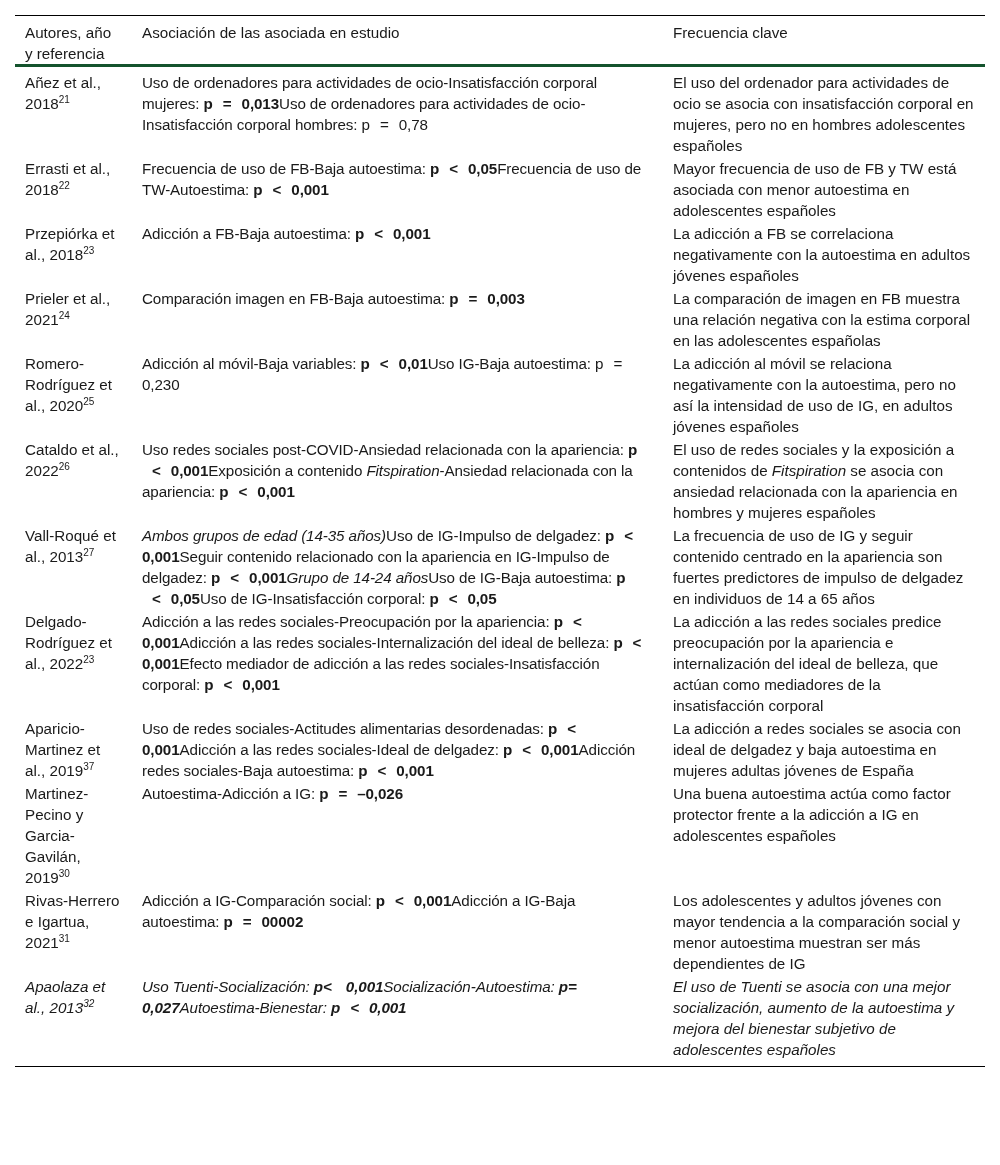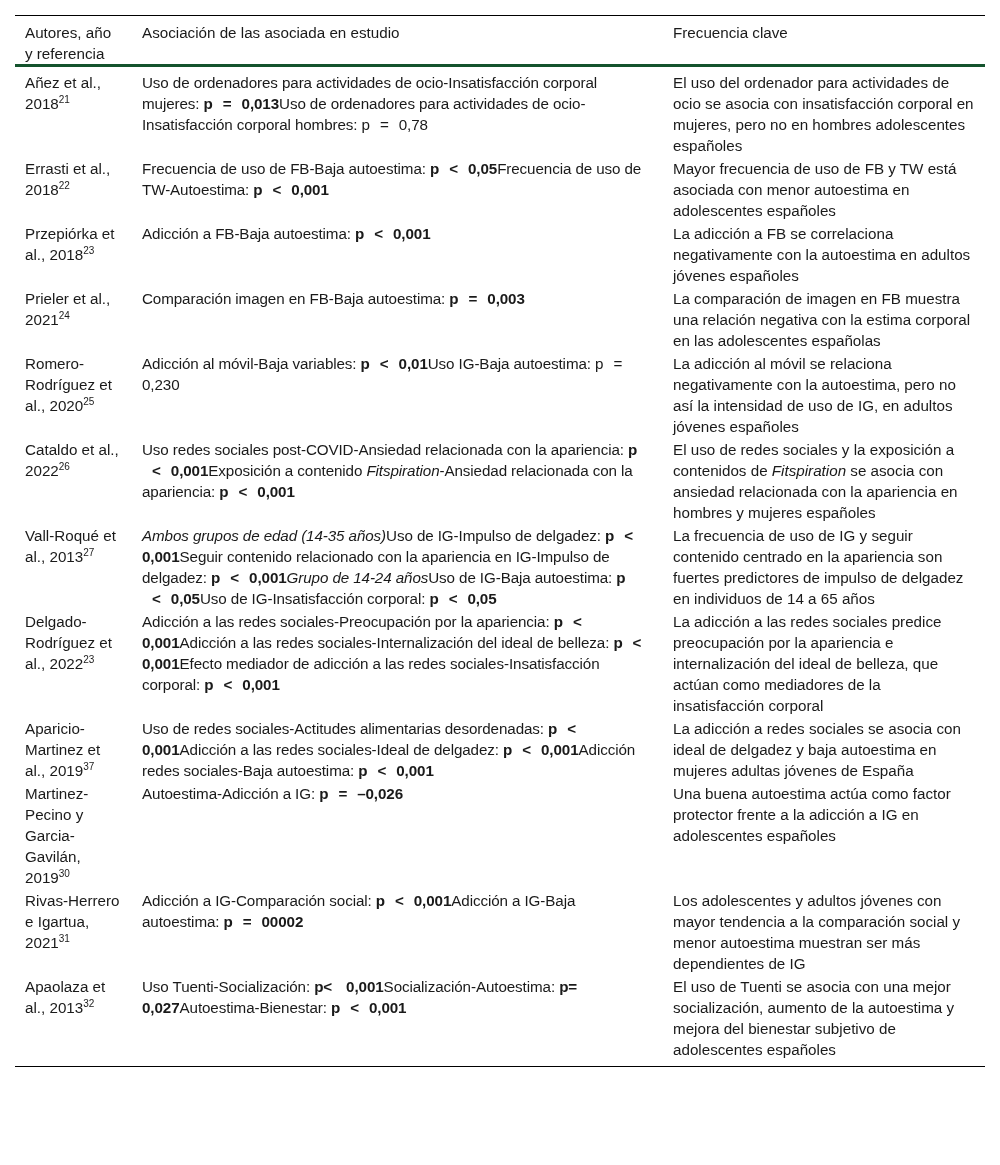--- a/index.html
+++ b/index.html
@@ -1,21 +1,21 @@
 <!DOCTYPE html>
 <html><head>
 <meta charset="utf-8">
 <style>
   html, body { margin: 0; padding: 0; background: #ffffff; }
   body { width: 1000px; height: 1165px; position: relative; font-family: "Liberation Sans", sans-serif; color: #1a1a1a; font-size: 15.2px; line-height: 21px; }
   .tbl { position: absolute; left: 15px; top: 15px; width: 970px; border-collapse: collapse; border-top: 1px solid #000; border-bottom: 1px solid #000; table-layout: fixed; }
   .tbl th { font-weight: normal; text-align: left; vertical-align: top; padding: 6px 10px 0 10px; border-bottom: 3px solid #14532d; }
   .tbl td { vertical-align: top; padding: 1px 10px 1px 10px; }
   .tbl tr.first td { padding-top: 5px; }
-  .tbl tr.last td { padding-bottom: 6px; }
+  .tbl tr.last td { padding-bottom: 6px; font-style: italic; }
   col.c1 { width: 117px; }
   col.c2 { width: 531px; }
   col.c3 { width: 322px; }
   .assoc { font-stretch: condensed; letter-spacing: -0.1px; }
   .assoc b { font-weight: bold; }
   .assoc .op { display: inline-block; padding: 0 10px; font-weight: bold; }
   .assoc .opn { display: inline-block; padding: 0 10px; }
   sup { font-size: 10px; line-height: 0; vertical-align: super; }
   i { }
 </style>

